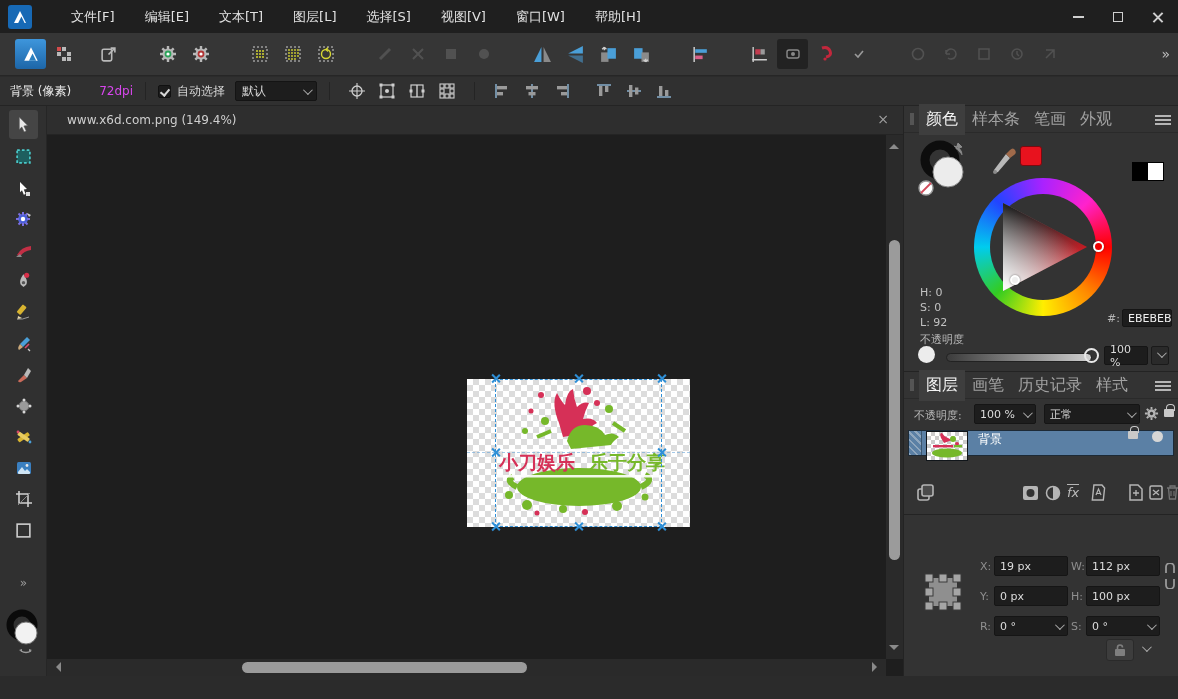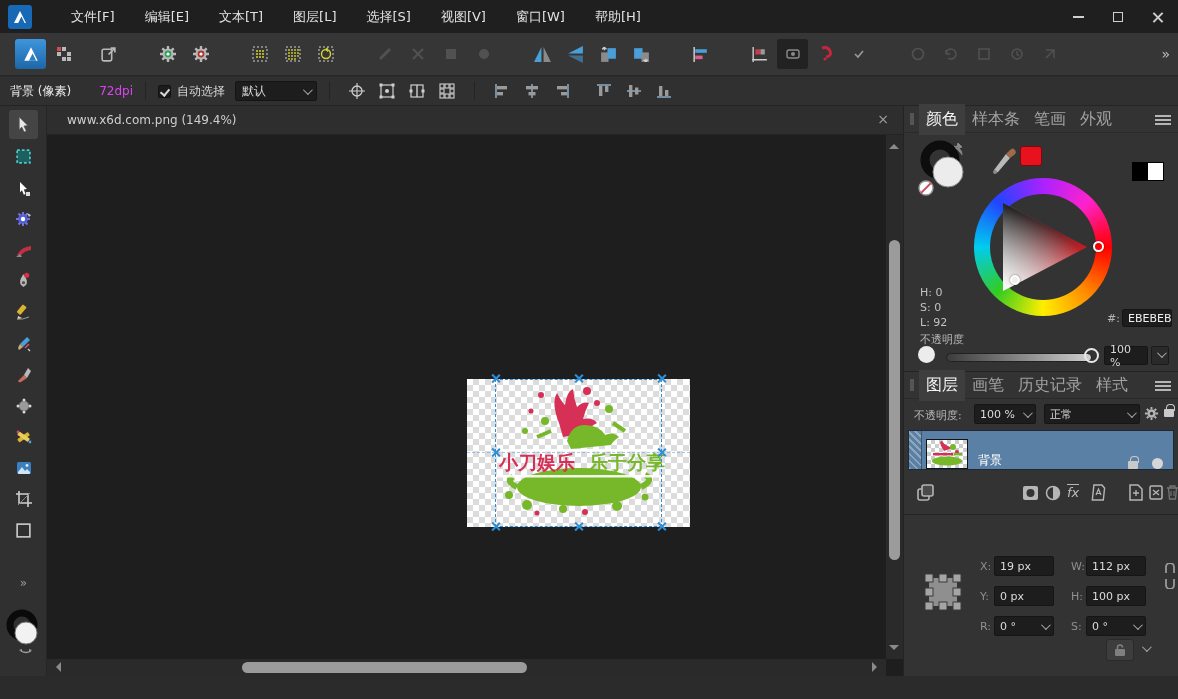--- a/index.html
+++ b/index.html
@@ -92,34 +92,34 @@
   .tri-sel { position:absolute; width:10px; height:10px; border:2px solid #fff; border-radius:50%; background:#efefef; box-shadow:0 0 2px #0008; }
   .bwswatch { position:absolute; left:228px; top:56px; width:32px; height:19px; border:1px solid #000; display:flex; }
   .bwswatch .b { flex:1; background:#000; } .bwswatch .w { flex:1; background:#fff; }
   .hsl { position:absolute; left:16px; font-size:11px; color:#c2c2c2; }
   .opacity-track { position:absolute; left:42px; top:247px; width:146px; height:9px; border-radius:5px;
     background:linear-gradient(90deg,#3c3c3c,#cfcfcf); border:1px solid #222; }
   .op-handle { position:absolute; left:180px; top:242px; width:15px; height:15px; border:2px solid #e8e8e8; border-radius:50%; background:transparent; }
   .op-left-dot { position:absolute; left:14px; top:240px; width:17px; height:17px; border-radius:50%; background:#ececec; }
 
   
-  .layer-row { position:absolute; left:4px; top:58px; width:266px; height:40px; background:#5b80a5; border:1px solid #1d2a36; display:flex; align-items:flex-end; }
+  .layer-row { position:absolute; left:4px; top:58px; width:266px; height:26px; background:#5b80a5; border:1px solid #1d2a36; display:flex; align-items:flex-start; }
   .hatch { width:13px; align-self:stretch; background:repeating-linear-gradient(45deg,#8fa6bd 0 2px,#5b80a5 2px 5px); border-right:1px solid #3c5possible; border-right:1px solid #3c566e; }
   .thumb { width:42px; height:30px; margin-left:4px; border:1px solid #10151a; background-color:#fff;
     background-image:linear-gradient(45deg,#ccc 25%,transparent 25%,transparent 75%,#ccc 75%),linear-gradient(45deg,#ccc 25%,transparent 25%,transparent 75%,#ccc 75%);
     background-size:8px 8px; background-position:0 0,4px 4px; position:relative; overflow:hidden; }
   .layer-name { color:#fff; font-size:12px; margin-left:10px; flex:1; }
   .lock { position:relative; width:10px; height:8px; background:#c9c9c9; border-radius:1px; margin-right:14px; }
   .lock:before { content:""; position:absolute; left:1.5px; top:-5px; width:7px; height:6px; border:1.6px solid #c9c9c9; border-bottom:none; border-radius:4px 4px 0 0; }
   .vis-dot { width:11px; height:11px; border-radius:50%; background:#d6d6d6; margin-right:10px; }
   .lp-icon { position:absolute; color:#bdbdbd; font-size:12px; }
 
   
   .tr-label { position:absolute; font-size:11px; color:#8f8f8f; }
-  .tr-field { position:absolute; width:60px; height:20px;text-align:right; }
+  .tr-field { position:absolute; width:74px; height:20px;text-align:right; }
   .anchor { position:absolute; left:20px; top:58px; }
 
   
   .statusbar { position:absolute; left:0; bottom:0; width:100%; height:23px; background:#2d2d2d; border-top:1px solid #1e1e1e; display:flex; align-items:center; }
   .status-text { font-size:12px; color:#bdbdbd; margin-left:12px; }
 
   svg { display:block; }
 </style>
 </head>
 <body>

